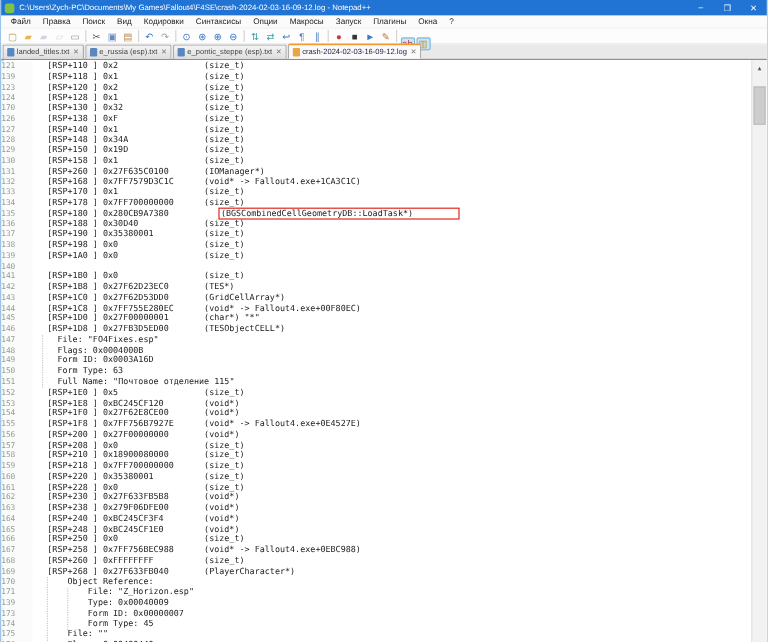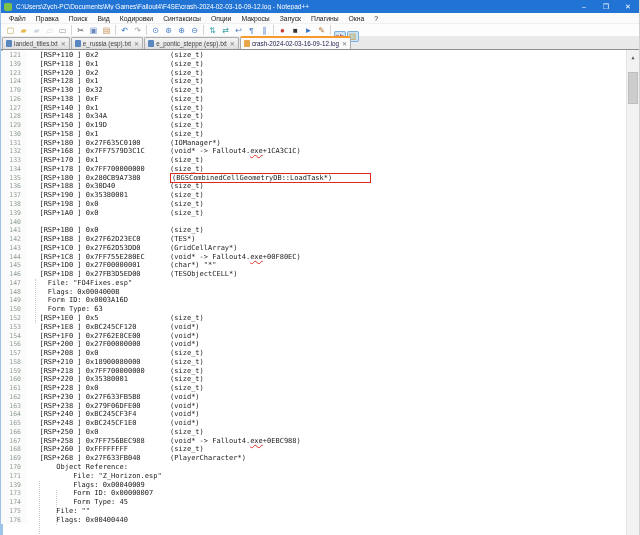--- a/index.html
+++ b/index.html
@@ -32,24 +32,24 @@
   .tab-file-icon { width:6px; height:7px; border-radius:1px; margin-right:2px; flex:none; }
   .tab .tab-file-icon { background:#5b87c0; }
   .tab.active .tab-file-icon { background:#e8a648; }
   .tab-close { margin-left:3px; color:#777; font-size:6px; line-height:6px; }
 
   
   .editor { position:absolute; top:50px; left:0; right:0; bottom:0; background:#fff; overflow:hidden; font-family:"DejaVu Sans Mono", monospace; }
   .edge-strip { position:absolute; left:0; top:0; bottom:0; width:2px; background:#9cc3e8; }
   .code-area { position:absolute; top:1px; left:0; right:13px; }
   .row { display:flex; height:8.78px; line-height:8.78px; font-size:7px; white-space:pre; }
-  .lnum { width:26px; flex:none; text-align:right; padding-right:6px; color:#8f9e8f; background:#fbfbfb; font-size:6.5px; }
+  .lnum { width:26px; flex:none; padding-right:6px; color:#8f9e8f; background:#fbfbfb; font-size:6.5px; }
   .ltext { padding-left:4px; color:#222; }
-  .sp { text-decoration:underline; text-decoration-style:wavy; text-decoration-color:#e03024; text-decoration-thickness:1px;margin-top:20px; }
-  .redbox { border:1.5px solid #e0281e; padding:0 38px 0 1px; margin:-2px 0; }
+  .sp { text-decoration-style:wavy; text-decoration-color:#e03024; text-decoration-thickness:1px;margin-top:20px; }
+  .redbox { border:1.5px solid #e0281e; padding:0 38px 0 1px; margin:-2px 12px; }
   .iguide { position:absolute; width:0; border-left:1px dotted #c9c9c9; }
 
   
   .scrollbar { position:absolute; top:0; right:0; bottom:0; width:13px; background:#f2f2f2; border-left:1px solid #e4e4e4; }
   .sb-arrow { height:13px; display:flex; align-items:center; justify-content:center; font-size:5px; color:#555; }
   .sb-thumb { position:absolute; left:1px; right:1px; top:22px; height:32px; background:#cdcdcd; border:1px solid #bdbdbd; }
 </style>
 </head>
 <body>
 
@@ -143,60 +143,62 @@
         <div class="row"><div class="lnum">121</div><div class="ltext">  [RSP+110 ] 0x2                 (size_t)</div></div>
         <div class="row"><div class="lnum">139</div><div class="ltext">  [RSP+118 ] 0x1                 (size_t)</div></div>
         <div class="row"><div class="lnum">123</div><div class="ltext">  [RSP+120 ] 0x2                 (size_t)</div></div>
         <div class="row"><div class="lnum">124</div><div class="ltext">  [RSP+128 ] 0x1                 (size_t)</div></div>
         <div class="row"><div class="lnum">170</div><div class="ltext">  [RSP+130 ] 0x32                (size_t)</div></div>
         <div class="row"><div class="lnum">126</div><div class="ltext">  [RSP+138 ] 0xF                 (size_t)</div></div>
         <div class="row"><div class="lnum">127</div><div class="ltext">  [RSP+140 ] 0x1                 (size_t)</div></div>
         <div class="row"><div class="lnum">128</div><div class="ltext">  [RSP+148 ] 0x34A               (size_t)</div></div>
         <div class="row"><div class="lnum">129</div><div class="ltext">  [RSP+150 ] 0x19D               (size_t)</div></div>
         <div class="row"><div class="lnum">130</div><div class="ltext">  [RSP+158 ] 0x1                 (size_t)</div></div>
-        <div class="row"><div class="lnum">131</div><div class="ltext">  [RSP+180 ] 0x27F635C0100       (IOManager*)</div></div>
+        <div class="row"><div class="lnum">131</div><div class="ltext">  [RSP+260 ] 0x27F635C0100       (IOManager*)</div></div>
         <div class="row"><div class="lnum">132</div><div class="ltext">  [RSP+168 ] 0x7FF7579D3C1C      (void* -&gt; Fallout4.<span class="sp">exe</span>+1CA3C1C)</div></div>
         <div class="row"><div class="lnum">133</div><div class="ltext">  [RSP+170 ] 0x1                 (size_t)</div></div>
         <div class="row"><div class="lnum">134</div><div class="ltext">  [RSP+178 ] 0x7FF700000000      (size_t)</div></div>
         <div class="row"><div class="lnum">135</div><div class="ltext">  [RSP+180 ] 0x280CB9A7380       <span class="redbox">(BGSCombinedCellGeometryDB::LoadTask*)</span></div></div>
         <div class="row"><div class="lnum">136</div><div class="ltext">  [RSP+188 ] 0x30D40             (size_t)</div></div>
         <div class="row"><div class="lnum">137</div><div class="ltext">  [RSP+190 ] 0x35380001          (size_t)</div></div>
         <div class="row"><div class="lnum">138</div><div class="ltext">  [RSP+198 ] 0x0                 (size_t)</div></div>
         <div class="row"><div class="lnum">139</div><div class="ltext">  [RSP+1A0 ] 0x0                 (size_t)</div></div>
         <div class="row"><div class="lnum">140</div></div>
         <div class="row"><div class="lnum">141</div><div class="ltext">  [RSP+1B0 ] 0x0                 (size_t)</div></div>
         <div class="row"><div class="lnum">142</div><div class="ltext">  [RSP+1B8 ] 0x27F62D23EC0       (TES*)</div></div>
         <div class="row"><div class="lnum">143</div><div class="ltext">  [RSP+1C0 ] 0x27F62D53DD0       (GridCellArray*)</div></div>
         <div class="row"><div class="lnum">144</div><div class="ltext">  [RSP+1C8 ] 0x7FF755E280EC      (void* -&gt; Fallout4.<span class="sp">exe</span>+00F80EC)</div></div>
         <div class="row"><div class="lnum">145</div><div class="ltext">  [RSP+1D0 ] 0x27F00000001       (char*) "*"</div></div>
         <div class="row"><div class="lnum">146</div><div class="ltext">  [RSP+1D8 ] 0x27FB3D5ED00       (TESObjectCELL*)</div></div>
         <div class="row"><div class="lnum">147</div><div class="ltext">    File: "FO4Fixes.esp"</div></div>
         <div class="row"><div class="lnum">148</div><div class="ltext">    Flags: 0x0004000B</div></div>
         <div class="row"><div class="lnum">149</div><div class="ltext">    Form ID: 0x0003A16D</div></div>
         <div class="row"><div class="lnum">150</div><div class="ltext">    Form Type: 63</div></div>
+        <div class="row"><div class="lnum">151</div><div class="ltext">    Full Name: "<span class="sp">Почтовое</span> <span class="sp">отделение</span> 115"</div></div>
         <div class="row"><div class="lnum">152</div><div class="ltext">  [RSP+1E0 ] 0x5                 (size_t)</div></div>
         <div class="row"><div class="lnum">153</div><div class="ltext">  [RSP+1E8 ] 0xBC245CF120        (void*)</div></div>
         <div class="row"><div class="lnum">154</div><div class="ltext">  [RSP+1F0 ] 0x27F62E8CE00       (void*)</div></div>
+        <div class="row"><div class="lnum">155</div><div class="ltext">  [RSP+1F8 ] 0x7FF756B7927E      (void* -&gt; Fallout4.<span class="sp">exe</span>+0E4527E)</div></div>
         <div class="row"><div class="lnum">156</div><div class="ltext">  [RSP+200 ] 0x27F00000000       (void*)</div></div>
         <div class="row"><div class="lnum">157</div><div class="ltext">  [RSP+208 ] 0x0                 (size_t)</div></div>
         <div class="row"><div class="lnum">158</div><div class="ltext">  [RSP+210 ] 0x18900080000       (size_t)</div></div>
         <div class="row"><div class="lnum">159</div><div class="ltext">  [RSP+218 ] 0x7FF700000000      (size_t)</div></div>
         <div class="row"><div class="lnum">160</div><div class="ltext">  [RSP+220 ] 0x35380001          (size_t)</div></div>
         <div class="row"><div class="lnum">161</div><div class="ltext">  [RSP+228 ] 0x0                 (size_t)</div></div>
         <div class="row"><div class="lnum">162</div><div class="ltext">  [RSP+230 ] 0x27F633FB5B8       (void*)</div></div>
         <div class="row"><div class="lnum">163</div><div class="ltext">  [RSP+238 ] 0x279F06DFE00       (void*)</div></div>
         <div class="row"><div class="lnum">164</div><div class="ltext">  [RSP+240 ] 0xBC245CF3F4        (void*)</div></div>
         <div class="row"><div class="lnum">165</div><div class="ltext">  [RSP+248 ] 0xBC245CF1E0        (void*)</div></div>
         <div class="row"><div class="lnum">166</div><div class="ltext">  [RSP+250 ] 0x0                 (size_t)</div></div>
         <div class="row"><div class="lnum">167</div><div class="ltext">  [RSP+258 ] 0x7FF756BEC988      (void* -&gt; Fallout4.<span class="sp">exe</span>+0EBC988)</div></div>
         <div class="row"><div class="lnum">168</div><div class="ltext">  [RSP+260 ] 0xFFFFFFFF          (size_t)</div></div>
         <div class="row"><div class="lnum">169</div><div class="ltext">  [RSP+268 ] 0x27F633FB040       (PlayerCharacter*)</div></div>
         <div class="row"><div class="lnum">170</div><div class="ltext">      Object Reference:</div></div>
         <div class="row"><div class="lnum">171</div><div class="ltext">          File: "Z_Horizon.esp"</div></div>
-        <div class="row"><div class="lnum">139</div><div class="ltext">          Flags: 0x00040009</div></div>
+        <div class="row"><div class="lnum">139</div><div class="ltext">          Type: 0x00040009</div></div>
         <div class="row"><div class="lnum">173</div><div class="ltext">          Form ID: 0x00000007</div></div>
         <div class="row"><div class="lnum">174</div><div class="ltext">          Form Type: 45</div></div>
         <div class="row"><div class="lnum">175</div><div class="ltext">      File: ""</div></div>
         <div class="row"><div class="lnum">176</div><div class="ltext">      Flags: 0x00400440</div></div>
       </div>
     <div class="iguide" style="left:34px; top:229px; height:44px;"></div>
     <div class="iguide" style="left:38px; top:431px; height:53px;"></div>
     <div class="iguide" style="left:55px; top:440px; height:35px;"></div>
     <div class="scrollbar">
       <div class="sb-arrow">▲</div>

